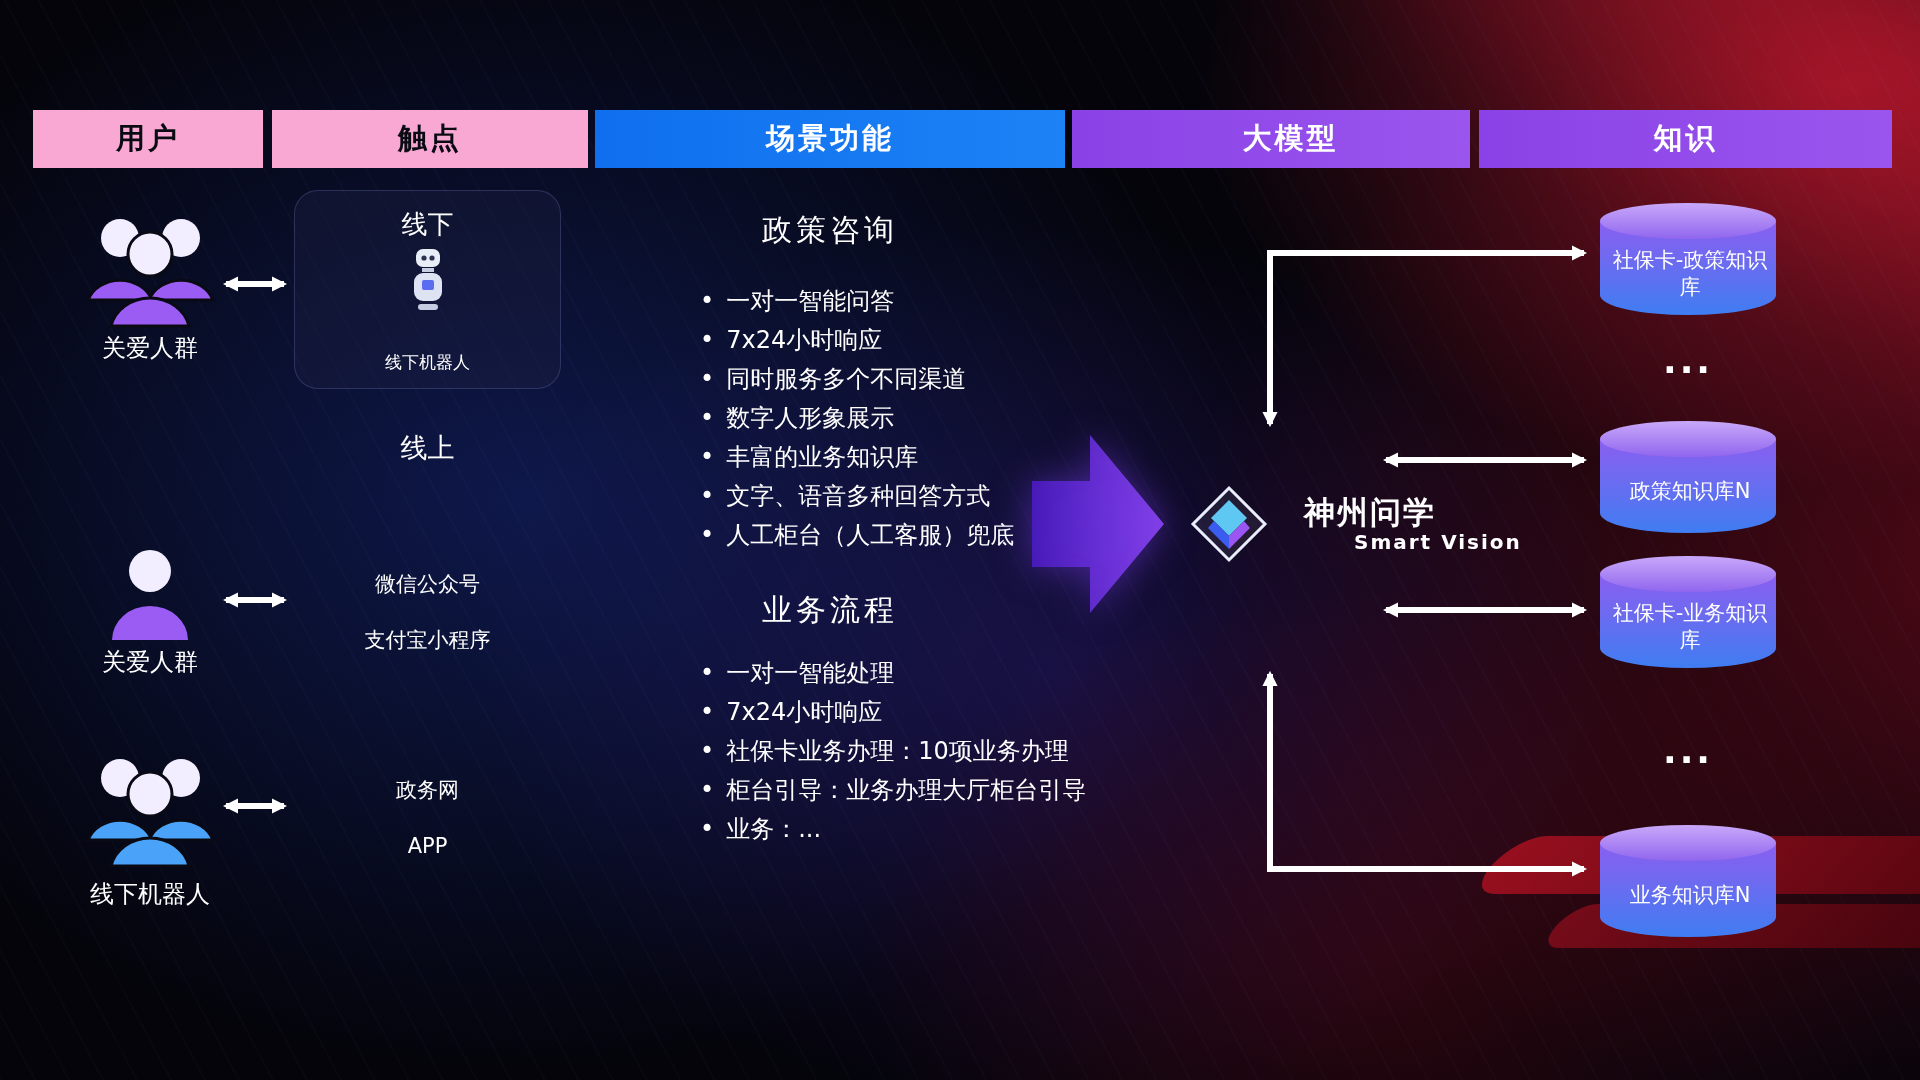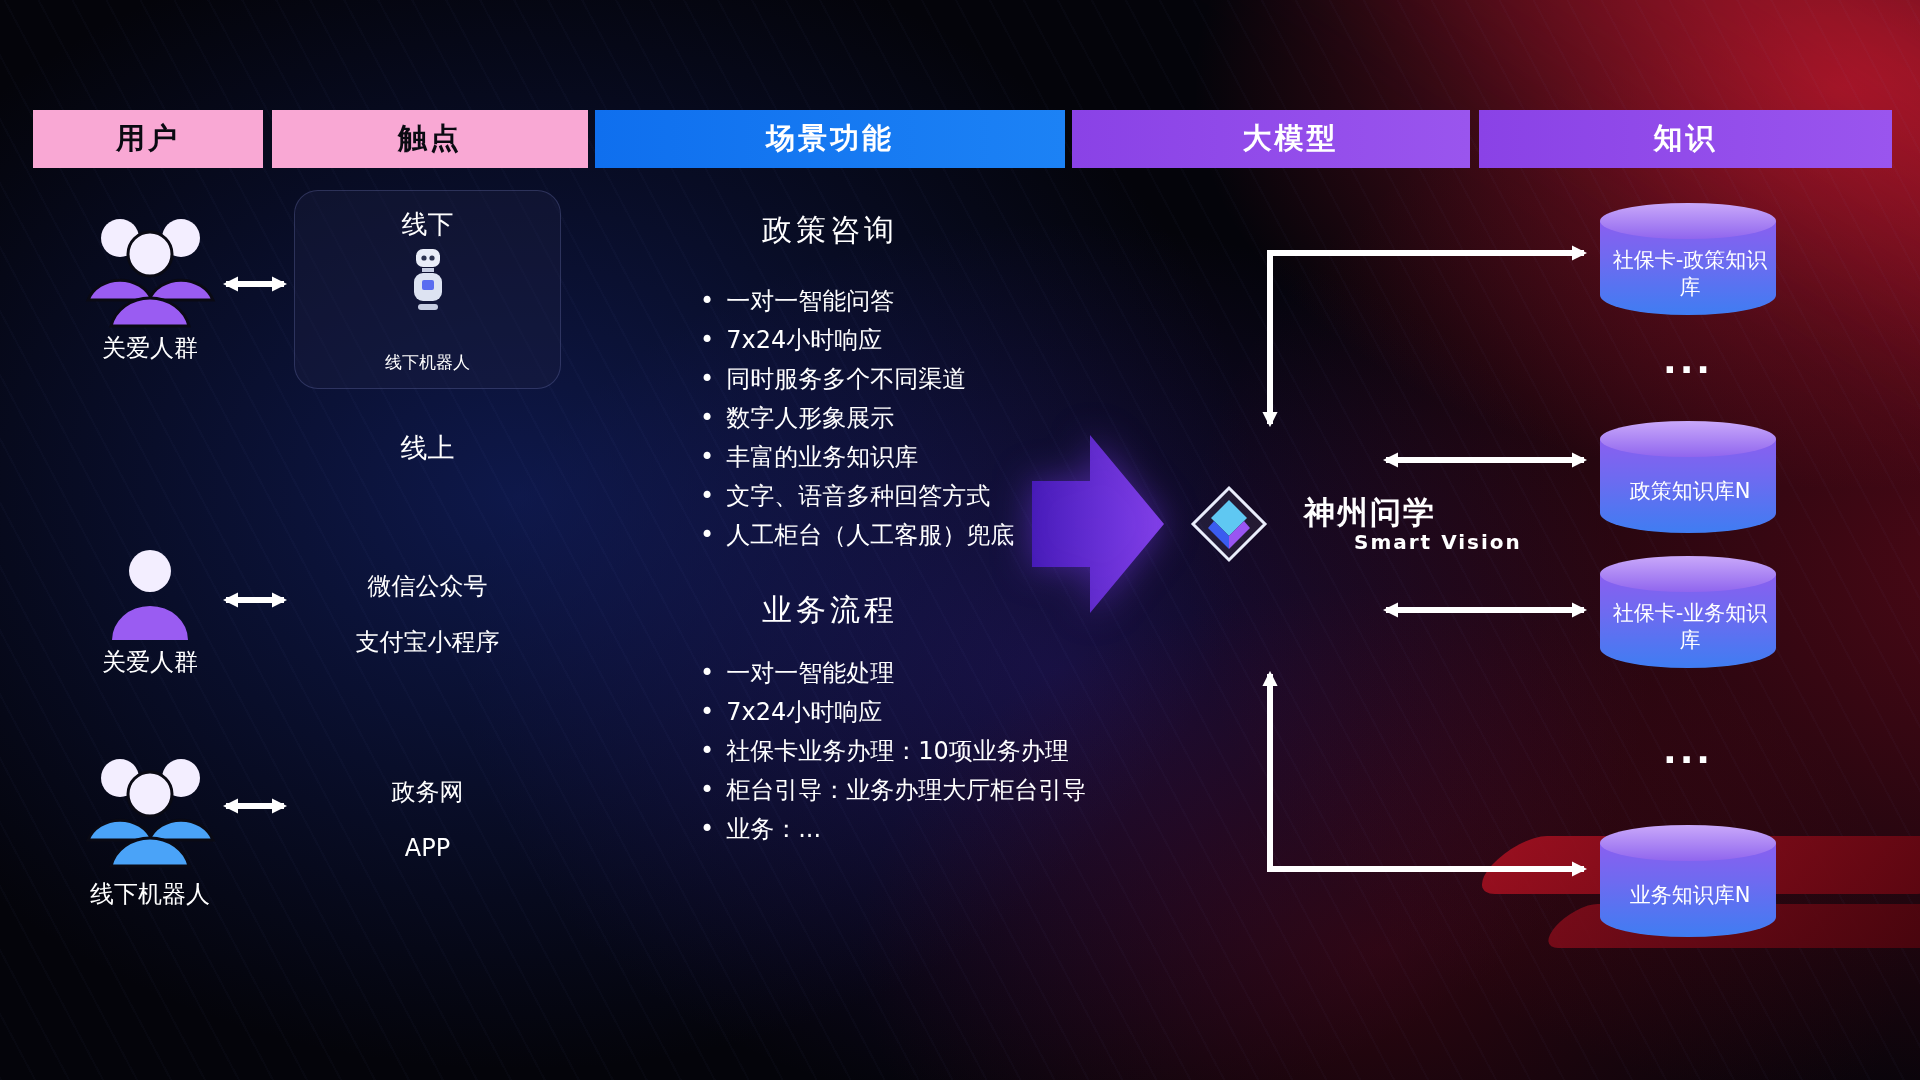--- a/index.html
+++ b/index.html
@@ -43,21 +43,21 @@
     display:flex; align-items:center; justify-content:center;
     font-size:29px; font-weight:bold; letter-spacing:3px;
   }
   .hbox.white  { background:#f9a8d4; color:#0a0a12; }
   .hbox.blue   { background:linear-gradient(90deg,#0f6fee,#1c82f5); color:#fff; }
   .hbox.purple { background:linear-gradient(90deg,#8a42e6,#9a55ee); color:#fff; }
 
   
   .lbl-center { position:absolute; text-align:center; z-index:2; }
   .u-label { left:40px; width:220px; font-size:24px; }
-  .tp-text { left:295px; width:265px; font-size:24px; }
+  .tp-text { left:295px; width:265px; font-size:21px; }
 
   
   .tp-card {
     position:absolute; left:294px; top:190px; width:267px; height:199px; z-index:2;
     background:rgba(28,32,66,.38); border:1px solid rgba(130,140,210,.25);
     border-radius:24px;
   }
   .tp-card .t1 { position:absolute; top:16px; left:0; right:0; text-align:center; font-size:26px; }
   .tp-card .robot { position:absolute; top:56px; left:50%; transform:translateX(-50%); }
   .tp-card .t2 { position:absolute; bottom:14px; left:0; right:0; text-align:center; font-size:17px; }

